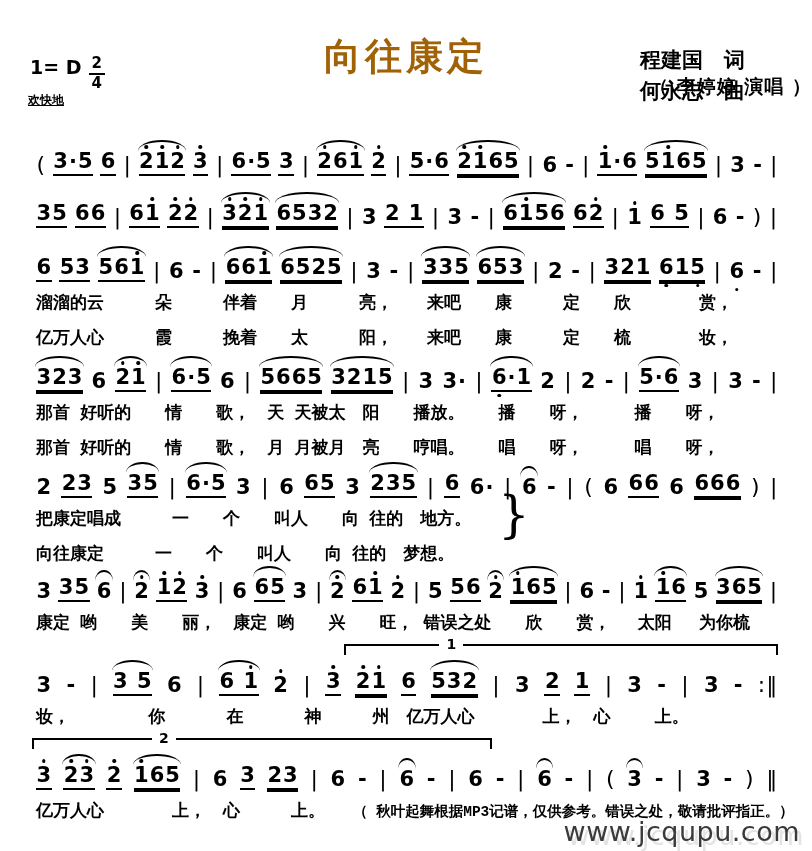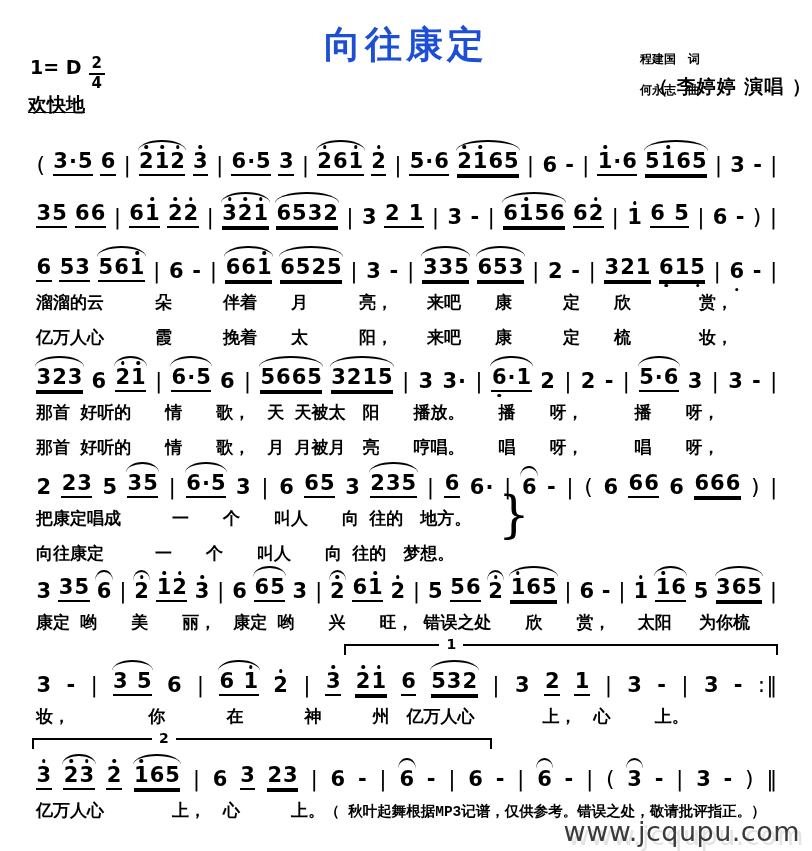--- a/index.html
+++ b/index.html
@@ -3,64 +3,64 @@
 <meta charset="utf-8">
 <style>
   html,body{margin:0;padding:0;background:#fff;}
   .page{position:relative;width:812px;height:851px;background:#ffffff;overflow:hidden;
         font-family:"DejaVu Sans","Liberation Sans",sans-serif;color:#000;}
   
   .title{position:absolute;top:20px;left:0;right:0;text-align:center;
          font-size:37px;font-weight:700;letter-spacing:4px;}
   .subtitle{position:absolute;top:74px;left:0;right:0;text-align:right;
             font-size:19px;font-weight:700;letter-spacing:1px;}
-  .credits{position:absolute;top:44px;left:640px;font-size:12px;line-height:31px;
+  .credits{position:absolute;top:44px;left:640px;font-size:21px;line-height:31px;
            font-family:"DejaVu Serif","Liberation Serif",serif;font-weight:700;}
   .keysig{position:absolute;top:56px;left:30px;display:flex;align-items:flex-start;gap:7px;
           font-size:19px;font-weight:700;}
   .meter{display:inline-flex;flex-direction:column;align-items:center;line-height:1.05;font-size:15px;}
   .meter .num{border-bottom:2px solid #000;padding:0 3px 1px;}
   .meter .den{padding-top:1px;}
-  .tempo{position:absolute;top:92px;left:28px;font-size:19px;font-weight:700;text-decoration:underline;}
+  .tempo{position:absolute;top:92px;left:28px;font-size:12px;font-weight:700;text-decoration:underline;}
   
   .score{position:absolute;left:36px;top:0;width:742px;}
   .system{position:absolute;left:0;right:0;}
   .notes-row{display:flex;justify-content:space-between;align-items:flex-end;
              height:36px;padding-top:14px;}
   .tok{position:relative;display:inline-flex;align-items:baseline;line-height:1;
        font-size:21px;font-weight:700;white-space:pre;}
   .tok.u1,.tok.u2{border-bottom:2px solid #000;padding-bottom:2px;}
   .tok.u2::after{content:'';position:absolute;left:0;right:0;bottom:-4px;height:2px;background:#000;}
   .tok.arc::before{content:'';position:absolute;top:-11px;left:-1px;right:-1px;height:9px;
        border-top:2px solid #000;border-top-left-radius:50% 100%;border-top-right-radius:50% 100%;}
   .tok.bar{font-weight:400;font-size:22px;}
   .n{position:relative;display:inline-block;padding:0 .5px;}
   .n.hi::after{content:'';position:absolute;top:-6px;left:50%;transform:translateX(-50%);
        width:3.5px;height:3.5px;border-radius:50%;background:#000;}
   .n.lo::after{content:'';position:absolute;bottom:-9px;left:50%;transform:translateX(-50%);
        width:3.5px;height:3.5px;border-radius:50%;background:#000;}
   .lyric-row{margin-top:9px;font-size:17px;line-height:26px;font-weight:700;white-space:pre;
        font-family:Liberation Mono, monospace;}
-  .footnote{font-size:14.5px;}
+  .footnote{font-size:14.5px;margin-left:28px;}
   .volta{position:absolute;top:-2px;height:10px;border-top:2px solid #000;}
   .volta::before{content:'';position:absolute;left:0;top:-1px;width:2px;height:10px;background:#000;}
   .volta::after{content:'';position:absolute;right:0;top:-1px;width:2px;height:10px;background:#000;}
   .vlabel{position:absolute;top:-10px;background:#fff;padding:0 7px;font-size:14px;font-weight:700;}
   .brace{position:absolute;font-size:50px;font-weight:400;
          font-family:"DejaVu Serif","Liberation Serif",serif;}
   
   .wm-shadow{position:absolute;right:8px;bottom:0px;font-size:27px;color:#e3e3e3;letter-spacing:.5px;}
   .wm{position:absolute;right:12px;bottom:4px;font-size:27px;color:#3a3a3a;letter-spacing:.5px;}
 </style>
 </head>
 <body>
 
 <div class="page">
 
-  <div class="title" style="color: #1d4ed8;">向往康定</div>
+  <div class="title" style="color: #a16207; margin-top: 12px;">向往康定</div>
   <div class="subtitle">（ 李婷婷  演唱 ）</div>
 
   <div class="credits">
     <div>程建国　词</div>
     <div>何永志　曲</div>
   </div>
 
   <div class="keysig">
     <span>1= D</span>
     <span class="meter">

